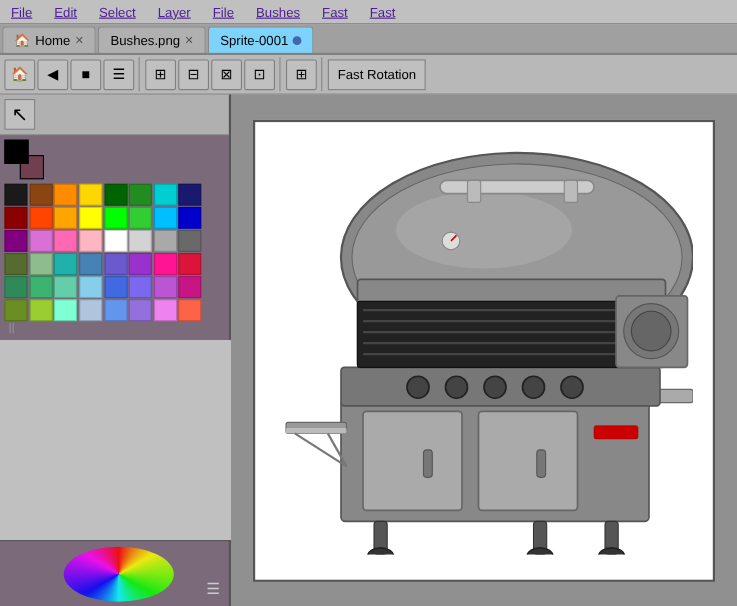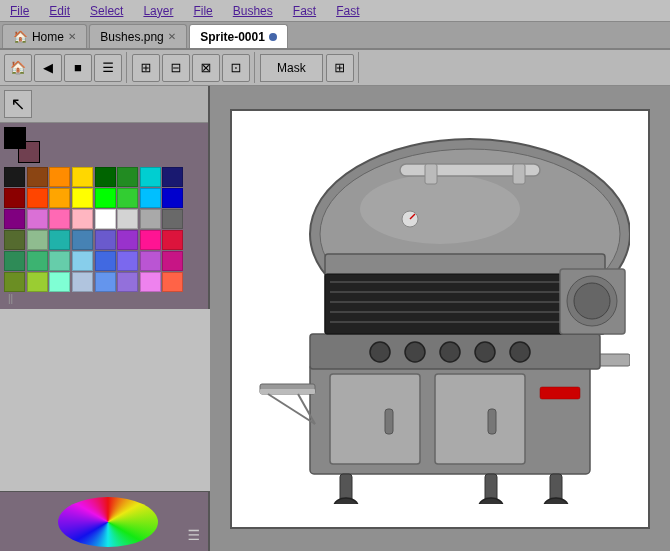--- a/index.html
+++ b/index.html
@@ -40,23 +40,23 @@
       background: #b0b0b0;
       border: 1px solid #888;
       border-bottom: none;
       cursor: pointer;
       font-size: 12px;
       height: 24px;
       margin-right: 2px;
       border-radius: 3px 3px 0 0;
     }
     .tab.active {
-      background: #ffffff;
+      background: #7dd3fc;
       border-color: #888;
-      font-weight: bold;
+      font-weight: normal;
     }
     .tab-close {
       font-size: 10px;
       cursor: pointer;
       color: #555;
     }
     .tab-dot {
       width: 8px; height: 8px;
       border-radius: 50%;
       background: #4466aa;
@@ -296,24 +296,24 @@
     <button class="tool-btn">◀</button>
     <button class="tool-btn">■</button>
     <button class="tool-btn">☰</button>
   </div>
   <div class="tool-group">
     <button class="tool-btn">⊞</button>
     <button class="tool-btn">⊟</button>
     <button class="tool-btn">⊠</button>
     <button class="tool-btn">⊡</button>
   </div>
-  <button class="mask-btn">Mask</button>
   <div class="tool-group">
     <button class="tool-btn">⊞</button>
   </div>
+  <button class="fast-rotation-btn">Fast Rotation</button>
 </div>
 
 <div class="main-area">
 
   <div class="left-panel-wrapper">
     <div class="left-panel">
 
       <div class="tools-row">
         <div class="tool-icon">
           <span style="font-size:18px;">↖</span>

